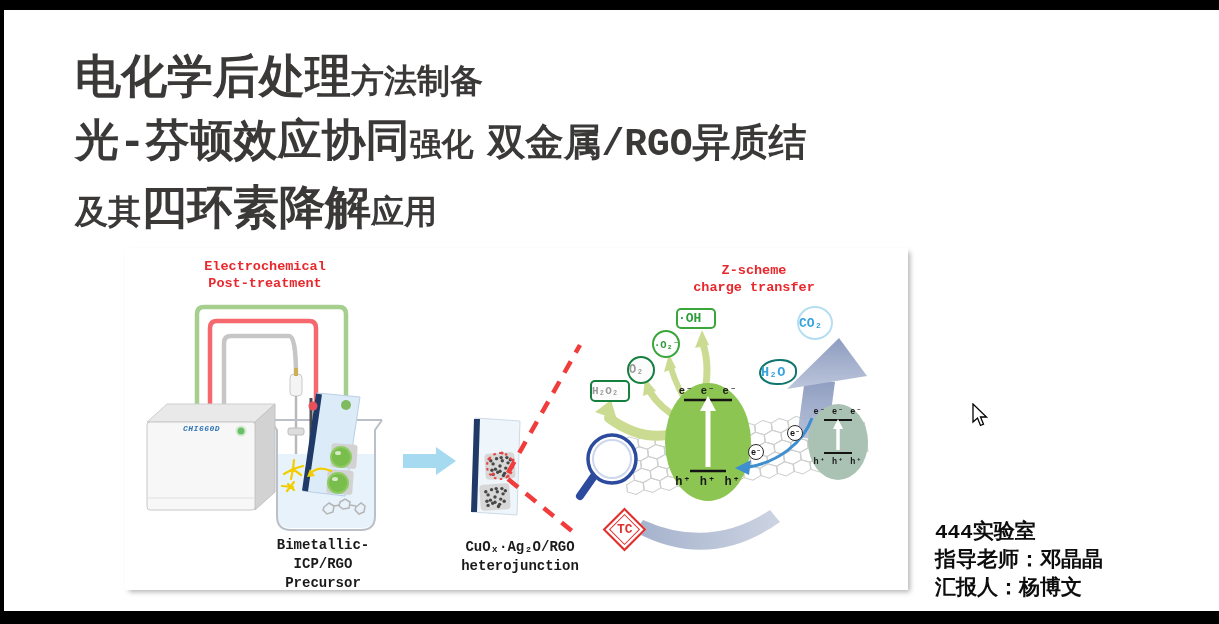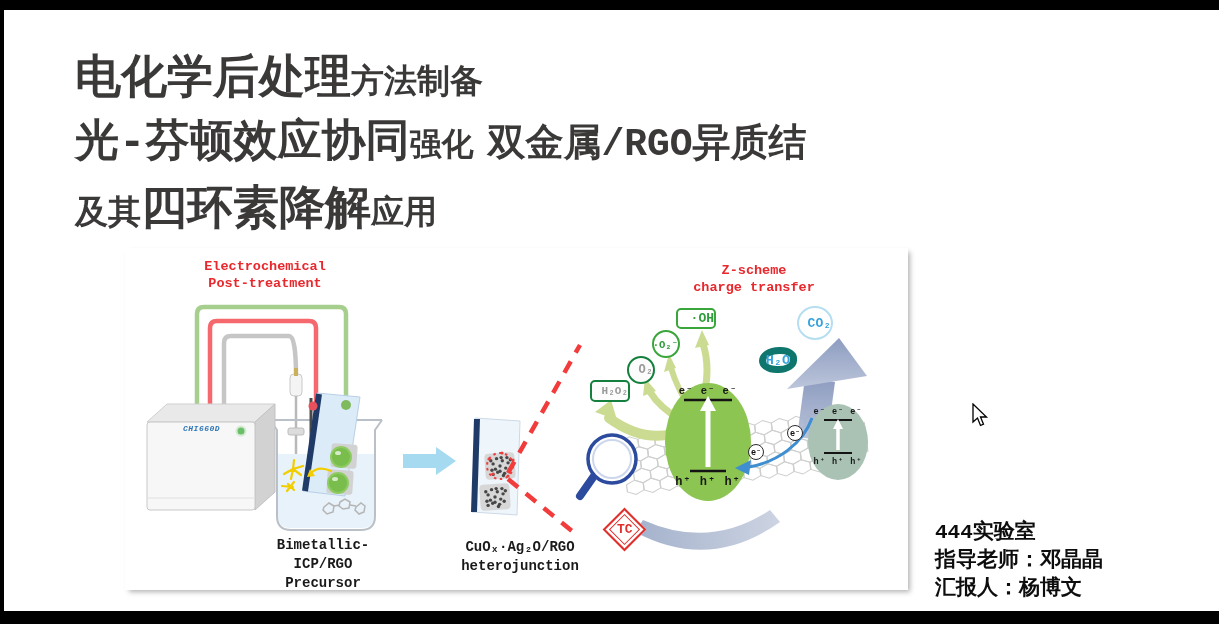--- a/index.html
+++ b/index.html
@@ -14,27 +14,27 @@
   
   .title-row{position:absolute;left:75px;display:flex;align-items:baseline;color:#3b3838;font-weight:900;white-space:nowrap;}
   .t-xl{font-size:46px;} .t-lg{font-size:44px;} .t-md2{font-size:38px;} .t-md{font-size:33px;} .t-sm{font-size:32px;}
   #title-row-2 .gap{margin-left:14px;}
   
   #figure{left:125px;top:248px;width:783px;height:342px;background:#fff;
           box-shadow:3px 3px 5px -1px rgba(0,0,0,.30);}
   #figure svg{position:absolute;left:0;top:0;}
   .fig-label{position:absolute;text-align:center;font-weight:700;color:#1a1a1a;font-size:14px;line-height:19px;}
   .red-label{position:absolute;text-align:center;font-weight:700;color:#e8282d;font-size:13.5px;line-height:17px;}
-  .badge{position:absolute;display:flex;align-items:center;justify-content:flex-end;background:#fff;box-sizing:border-box;font-weight:700;}
+  .badge{position:absolute;display:flex;align-items:center;justify-content:flex-start;background:#fff;box-sizing:border-box;font-weight:700;}
   .badge-green{border:2px solid #3aa53a;color:#2e9e3c;}
   .badge-gray{border:2px solid #15803d;color:#9a9a9a;background:#fcfcfc;}
   .badge-blue{color:#35a3dc;}
   .circle{border-radius:50%;}
   .rounded{border-radius:5px;}
-  #h2o-badge{border:7px solid #0f766e;border-radius:58% 46% 52% 50%;}
+  #h2o-badge{border:2px solid #0f766e;border-radius:58% 46% 52% 50%;margin-top:12px;}
   #co2-badge{border:2px solid #b5def2;}
   .band-label{position:absolute;text-align:center;font-weight:700;color:#191919;letter-spacing:1px;white-space:nowrap;}
   #tc-badge{position:absolute;width:27px;height:27px;transform:rotate(45deg);background:#fff;
             border:2px solid #e0302e;box-shadow:inset 0 0 0 2.5px #fff,inset 0 0 0 3.5px #e0302e;
             display:flex;align-items:center;justify-content:center;}
   #tc-badge span{transform:rotate(-45deg);color:#e0302e;font-weight:800;font-size:13px;}
   .e-float{position:absolute;width:16px;height:16px;border-radius:50%;background:#fff;border:1.5px solid #2b2b2b;
            display:flex;align-items:center;justify-content:center;font-size:8.5px;font-weight:700;color:#111;box-sizing:border-box;}
   #instrument-model{position:absolute;color:#2e75b6;font-weight:700;font-style:italic;font-size:8px;letter-spacing:.5px;}
   

